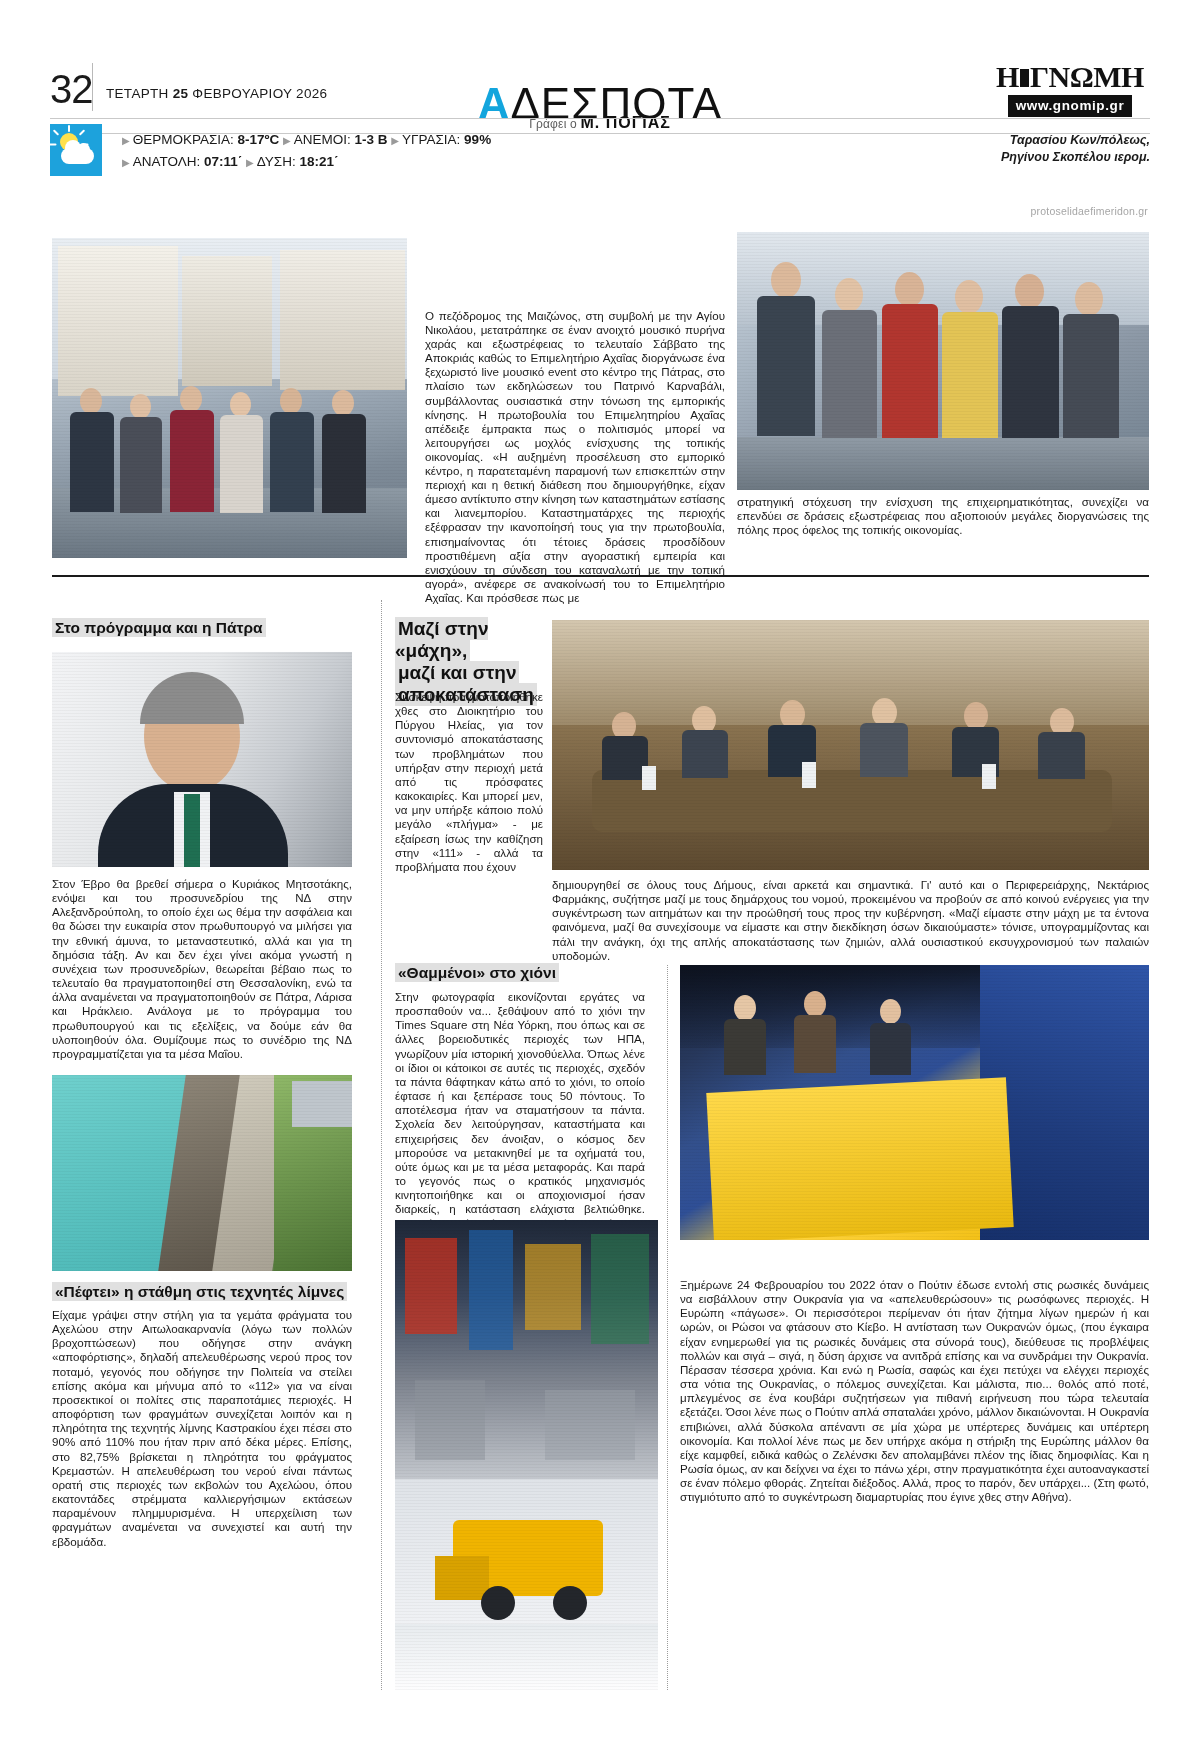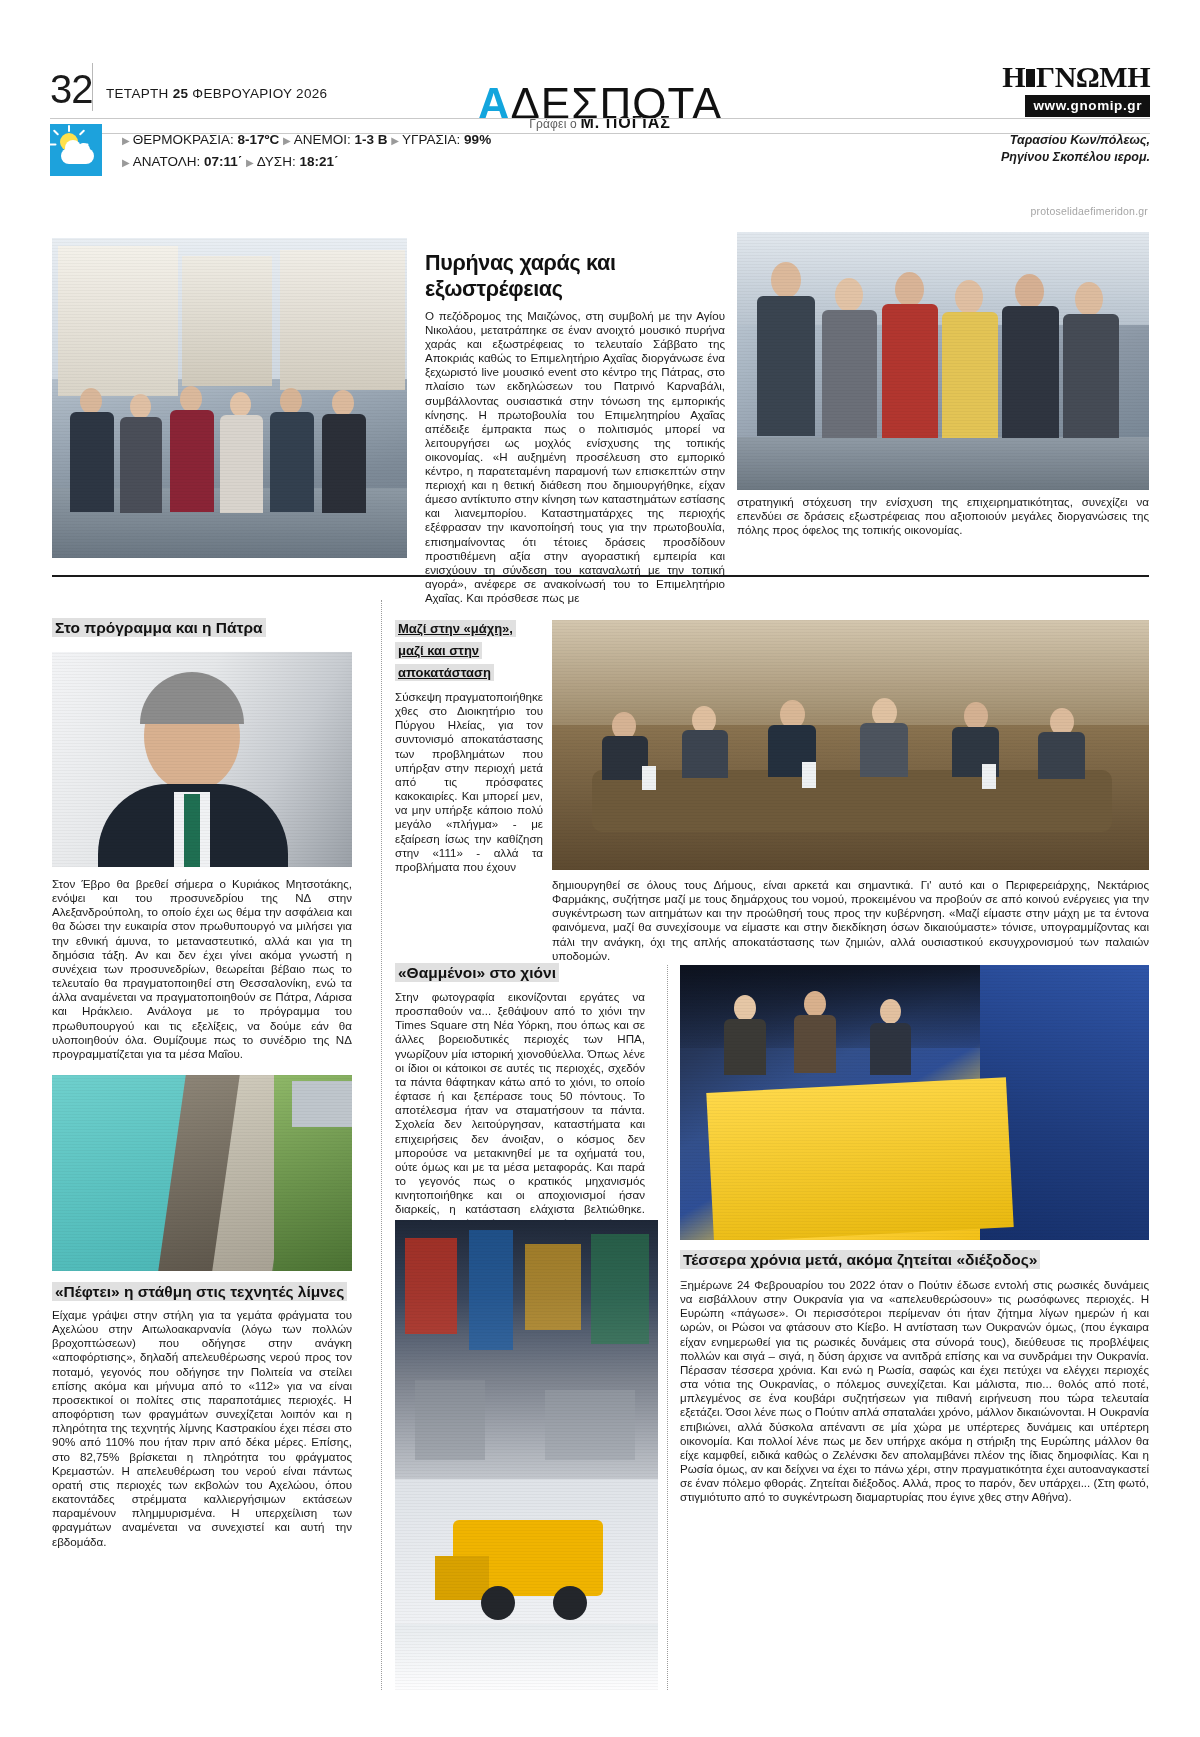--- a/index.html
+++ b/index.html
@@ -37,21 +37,21 @@
   .column-title .cap {
     color:#13a5dd; font-weight:700;
   }
   .column-title .thin { font-weight:300; }
   .byline {
     position:absolute; left:0; top:48px; width:1100px; text-align:center;
     font-size:12px; color:#5c5c5c; letter-spacing:.2px;
   }
   .byline .who { color:#111; font-weight:700; font-size:16px; letter-spacing:1px; }
 
-  .logo-box { position:absolute; right:0; top:-4px; width:160px; text-align:right; }
+  .logo-box { position:absolute; right:0; top:-4px; width:160px; text-align:center; }
   .logo-word {
     font-family:"Liberation Serif", serif;
     font-weight:700; font-size:30px; line-height:30px; letter-spacing:-.5px; color:#111;
     white-space:nowrap;
   }
   .logo-word .bar {
     display:inline-block; width:9px; height:22px; background:#111; margin:0 1px -2px 1px;
     border-top:2px solid #fff; border-bottom:2px solid #fff;
   }
   .logo-url {
@@ -242,21 +242,20 @@
     <div class="ph-head" style="left:158px;top:40px;width:29px;height:35px;background:#d9b497;"></div>
     <div class="ph-fig" style="left:145px;top:72px;width:56px;height:134px;background:#b2362f;"></div>
     <div class="ph-head" style="left:218px;top:48px;width:28px;height:34px;background:#e0bfa2;"></div>
     <div class="ph-fig" style="left:205px;top:80px;width:56px;height:126px;background:#e3c455;"></div>
     <div class="ph-head" style="left:278px;top:42px;width:29px;height:35px;background:#d6b093;"></div>
     <div class="ph-fig" style="left:265px;top:74px;width:57px;height:132px;background:#2f3540;"></div>
     <div class="ph-head" style="left:338px;top:50px;width:28px;height:34px;background:#ddbc9f;"></div>
     <div class="ph-fig" style="left:326px;top:82px;width:56px;height:124px;background:#454b55;"></div>
   </div>
 
-  <h1 class="top-head">Πυρήνας χαράς και εξωστρέφειας</h1>
   <div class="top-body">Ο πεζόδρομος της Μαιζώνος, στη συμβολή με την Αγίου Νικολάου, μετατράπηκε σε έναν ανοιχτό μουσικό πυρήνα χαράς και εξωστρέφειας το τελευταίο Σάββατο της Αποκριάς καθώς το Επιμελητήριο Αχαΐας διοργάνωσε ένα ξεχωριστό live μουσικό event στο κέντρο της Πάτρας, στο πλαίσιο των εκδηλώσεων του Πατρινό Καρναβάλι, συμβάλλοντας ουσιαστικά στην τόνωση της εμπορικής κίνησης. Η πρωτοβουλία του Επιμελητηρίου Αχαΐας απέδειξε έμπρακτα πως ο πολιτισμός μπορεί να λειτουργήσει ως μοχλός ενίσχυσης της τοπικής οικονομίας. «Η αυξημένη προσέλευση στο εμπορικό κέντρο, η παρατεταμένη παραμονή των επισκεπτών στην περιοχή και η θετική διάθεση που δημιουργήθηκε, είχαν άμεσο αντίκτυπο στην κίνηση των καταστημάτων εστίασης και λιανεμπορίου. Καταστηματάρχες της περιοχής εξέφρασαν την ικανοποίησή τους για την πρωτοβουλία, επισημαίνοντας ότι τέτοιες δράσεις προσδίδουν προστιθέμενη αξία στην αγοραστική εμπειρία και ενισχύουν τη σύνδεση του καταναλωτή με την τοπική αγορά», ανέφερε σε ανακοίνωσή του το Επιμελητήριο Αχαΐας. Και πρόσθεσε πως με</div>
   <div class="top-cont">στρατηγική στόχευση την ενίσχυση της επιχειρηματικότητας, συνεχίζει να επενδύει σε δράσεις εξωστρέφειας που αξιοποιούν μεγάλες διοργανώσεις της πόλης προς όφελος της τοπικής οικονομίας.</div>
 
   <div class="rule-heavy" style="left:52px;top:575px;width:1097px;height:2px;"></div>
 
   <div class="vdotted" style="left:381px;top:600px;height:1090px;"></div>
   <div class="vdotted" style="left:667px;top:965px;height:725px;"></div>
 
   <div class="sec-head" style="left:52px;top:618px;width:310px;font-size:15.5px;line-height:20px;">
     <span class="hl">Στο πρόγραμμα και η Πάτρα</span>
@@ -276,21 +275,21 @@
     <div style="position:absolute;left:40%;top:0;width:22%;height:100%;background:linear-gradient(160deg,#8d8577,#5d564b);transform:skewX(-8deg);"></div>
     <div style="position:absolute;left:58%;top:0;width:20%;height:100%;background:linear-gradient(160deg,#cfcabb,#a8a294);transform:skewX(-8deg);"></div>
     <div style="position:absolute;left:74%;top:0;width:26%;height:100%;background:linear-gradient(160deg,#8fb868,#4b7233);"></div>
     <div style="position:absolute;left:80%;top:6px;width:20%;height:46px;background:#bfc6cc;"></div>
   </div>
   <div class="sec-head" style="left:52px;top:1282px;width:310px;font-size:15.5px;line-height:20px;">
     <span class="hl">«Πέφτει» η στάθμη στις τεχνητές λίμνες</span>
   </div>
   <div class="body-col" style="left:52px;top:1308px;width:300px;">Είχαμε γράψει στην στήλη για τα γεμάτα φράγματα του Αχελώου στην Αιτωλοακαρνανία (λόγω των πολλών βροχοπτώσεων) που οδήγησε στην ανάγκη «αποφόρτισης», δηλαδή απελευθέρωσης νερού προς τον ποταμό, γεγονός που οδήγησε την Πολιτεία να στείλει επίσης ακόμα και μήνυμα από το «112» για να είναι προσεκτικοί οι πολίτες στις παραποτάμιες περιοχές. Η αποφόρτιση των φραγμάτων συνεχίζεται λοιπόν και η πληρότητα της τεχνητής λίμνης Καστρακίου έχει πέσει στο 90% από 110% που ήταν πριν από δέκα μέρες. Επίσης, στο 82,75% βρίσκεται η πληρότητα του φράγματος Κρεμαστών. Η απελευθέρωση του νερού είναι πάντως ορατή στις περιοχές των εκβολών του Αχελώου, όπου εκατοντάδες στρέμματα καλλιεργήσιμων εκτάσεων παραμένουν πλημμυρισμένα. Η υπερχείλιση των φραγμάτων αναμένεται να συνεχιστεί και αυτή την εβδομάδα.</div>
 
-  <div class="sec-head" style="left:395px;top:618px;width:160px;font-size:13px;line-height:22px;text-decoration:underline;">
+  <div class="sec-head" style="left:395px;top:618px;width:160px;font-size:19px;line-height:22px;">
     <div><span class="hl">Μαζί στην «μάχη»,</span></div>
     <div><span class="hl">μαζί και στην</span></div>
     <div><span class="hl">αποκατάσταση</span></div>
   </div>
   <div class="body-col" style="left:395px;top:690px;width:148px;">Σύσκεψη πραγματοποιήθηκε χθες στο Διοικητήριο του Πύργου Ηλείας, για τον συντονισμό αποκατάστασης των προβλημάτων που υπήρξαν στην περιοχή μετά από τις πρόσφατες κακοκαιρίες. Και μπορεί μεν, να μην υπήρξε κάποιο πολύ μεγάλο «πλήγμα» - με εξαίρεση ίσως την καθίζηση στην «111» - αλλά τα προβλήματα που έχουν</div>
 
   <div class="photo ph-meeting grain" style="left:552px;top:620px;width:597px;height:250px;">
     <div style="position:absolute;left:0;top:0;width:100%;height:42%;background:linear-gradient(180deg,#cfc2aa,#a89madd);"></div>
     <div style="position:absolute;left:0;top:0;width:100%;height:42%;background:linear-gradient(180deg,#d4c7af,#9d8a6a);"></div>
     <div style="position:absolute;left:0;top:42%;width:100%;height:58%;background:linear-gradient(180deg,#8a7350,#5d4a30);"></div>
@@ -341,18 +340,15 @@
     <div style="position:absolute;left:0;top:0;width:100%;height:30%;background:linear-gradient(180deg,rgba(10,14,24,.85),rgba(25,35,58,.25));"></div>
     <div style="position:absolute;left:300px;top:0;width:170px;height:275px;background:linear-gradient(200deg,#2f55a8 0%,#1f3c7d 60%,#16306b 100%);"></div>
     <div style="position:absolute;left:30px;top:120px;width:300px;height:150px;background:linear-gradient(175deg,#ffd94a,#e9b90f);transform:rotate(-3deg);"></div>
     <div class="ph-head" style="left:54px;top:30px;width:22px;height:26px;background:#e6c7a6;"></div>
     <div class="ph-fig" style="left:44px;top:54px;width:42px;height:56px;background:#3b3a36;"></div>
     <div class="ph-head" style="left:124px;top:26px;width:22px;height:26px;background:#d9b18d;"></div>
     <div class="ph-fig" style="left:114px;top:50px;width:42px;height:58px;background:#5a4a3a;"></div>
     <div class="ph-head" style="left:200px;top:34px;width:21px;height:25px;background:#e3c1a0;"></div>
     <div class="ph-fig" style="left:190px;top:58px;width:41px;height:52px;background:#2e3440;"></div>
   </div>
-  <div class="sec-head" style="left:680px;top:1250px;width:470px;font-size:15.5px;line-height:20px;">
-    <span class="hl">Τέσσερα χρόνια μετά, ακόμα ζητείται «διέξοδος»</span>
-  </div>
   <div class="body-col" style="left:680px;top:1278px;width:469px;">Ξημέρωνε 24 Φεβρουαρίου του 2022 όταν ο Πούτιν έδωσε εντολή στις ρωσικές δυνάμεις να εισβάλλουν στην Ουκρανία για να «απελευθερώσουν» τις ρωσόφωνες περιοχές. Η Ευρώπη «πάγωσε». Οι περισσότεροι περίμεναν ότι ήταν ζήτημα λίγων ημερών ή και ωρών, οι Ρώσοι να φτάσουν στο Κίεβο. Η αντίσταση των Ουκρανών όμως, (που έγκαιρα είχαν ενημερωθεί για τις ρωσικές δυνάμεις στα σύνορά τους), διεύθευσε τις προβλέψεις πολλών και σιγά – σιγά, η δύση άρχισε να ανιτδρά επίσης και να συνδράμει την Ουκρανία. Πέρασαν τέσσερα χρόνια. Και ενώ η Ρωσία, σαφώς και έχει πετύχει να ελέγχει περιοχές στα νότια της Ουκρανίας, ο πόλεμος συνεχίζεται. Και μάλιστα, πιο... θολός από ποτέ, μπλεγμένος σε ένα κουβάρι συζητήσεων για πιθανή ειρήνευση που τώρα τελευταία εξετάζει. Όσοι λένε πως ο Πούτιν απλά σπαταλάει χρόνο, μάλλον δικαιώνονται. Η Ουκρανία επιβιώνει, αλλά δύσκολα απέναντι σε μία χώρα με υπέρτερες δυνάμεις και υπέρτερη οικονομία. Και πολλοί λένε πως με δεν υπήρχε ακόμα η στήριξη της Ευρώπης μάλλον θα είχε καμφθεί, ειδικά καθώς ο Ζελένσκι δεν απολαμβάνει πλέον της ίδιας δημοφιλίας. Και η Ρωσία όμως, αν και δείχνει να έχει το πάνω χέρι, στην πραγματικότητα έχει αυτοαναγκαστεί σε έναν πόλεμο φθοράς. Ζητείται διέξοδος. Αλλά, προς το παρόν, δεν υπάρχει... (Στη φωτό, στιγμιότυπο από το συγκέντρωση διαμαρτυρίας που έγινε χθες στην Αθήνα).</div>
 
 </div>
 
 </body></html>

